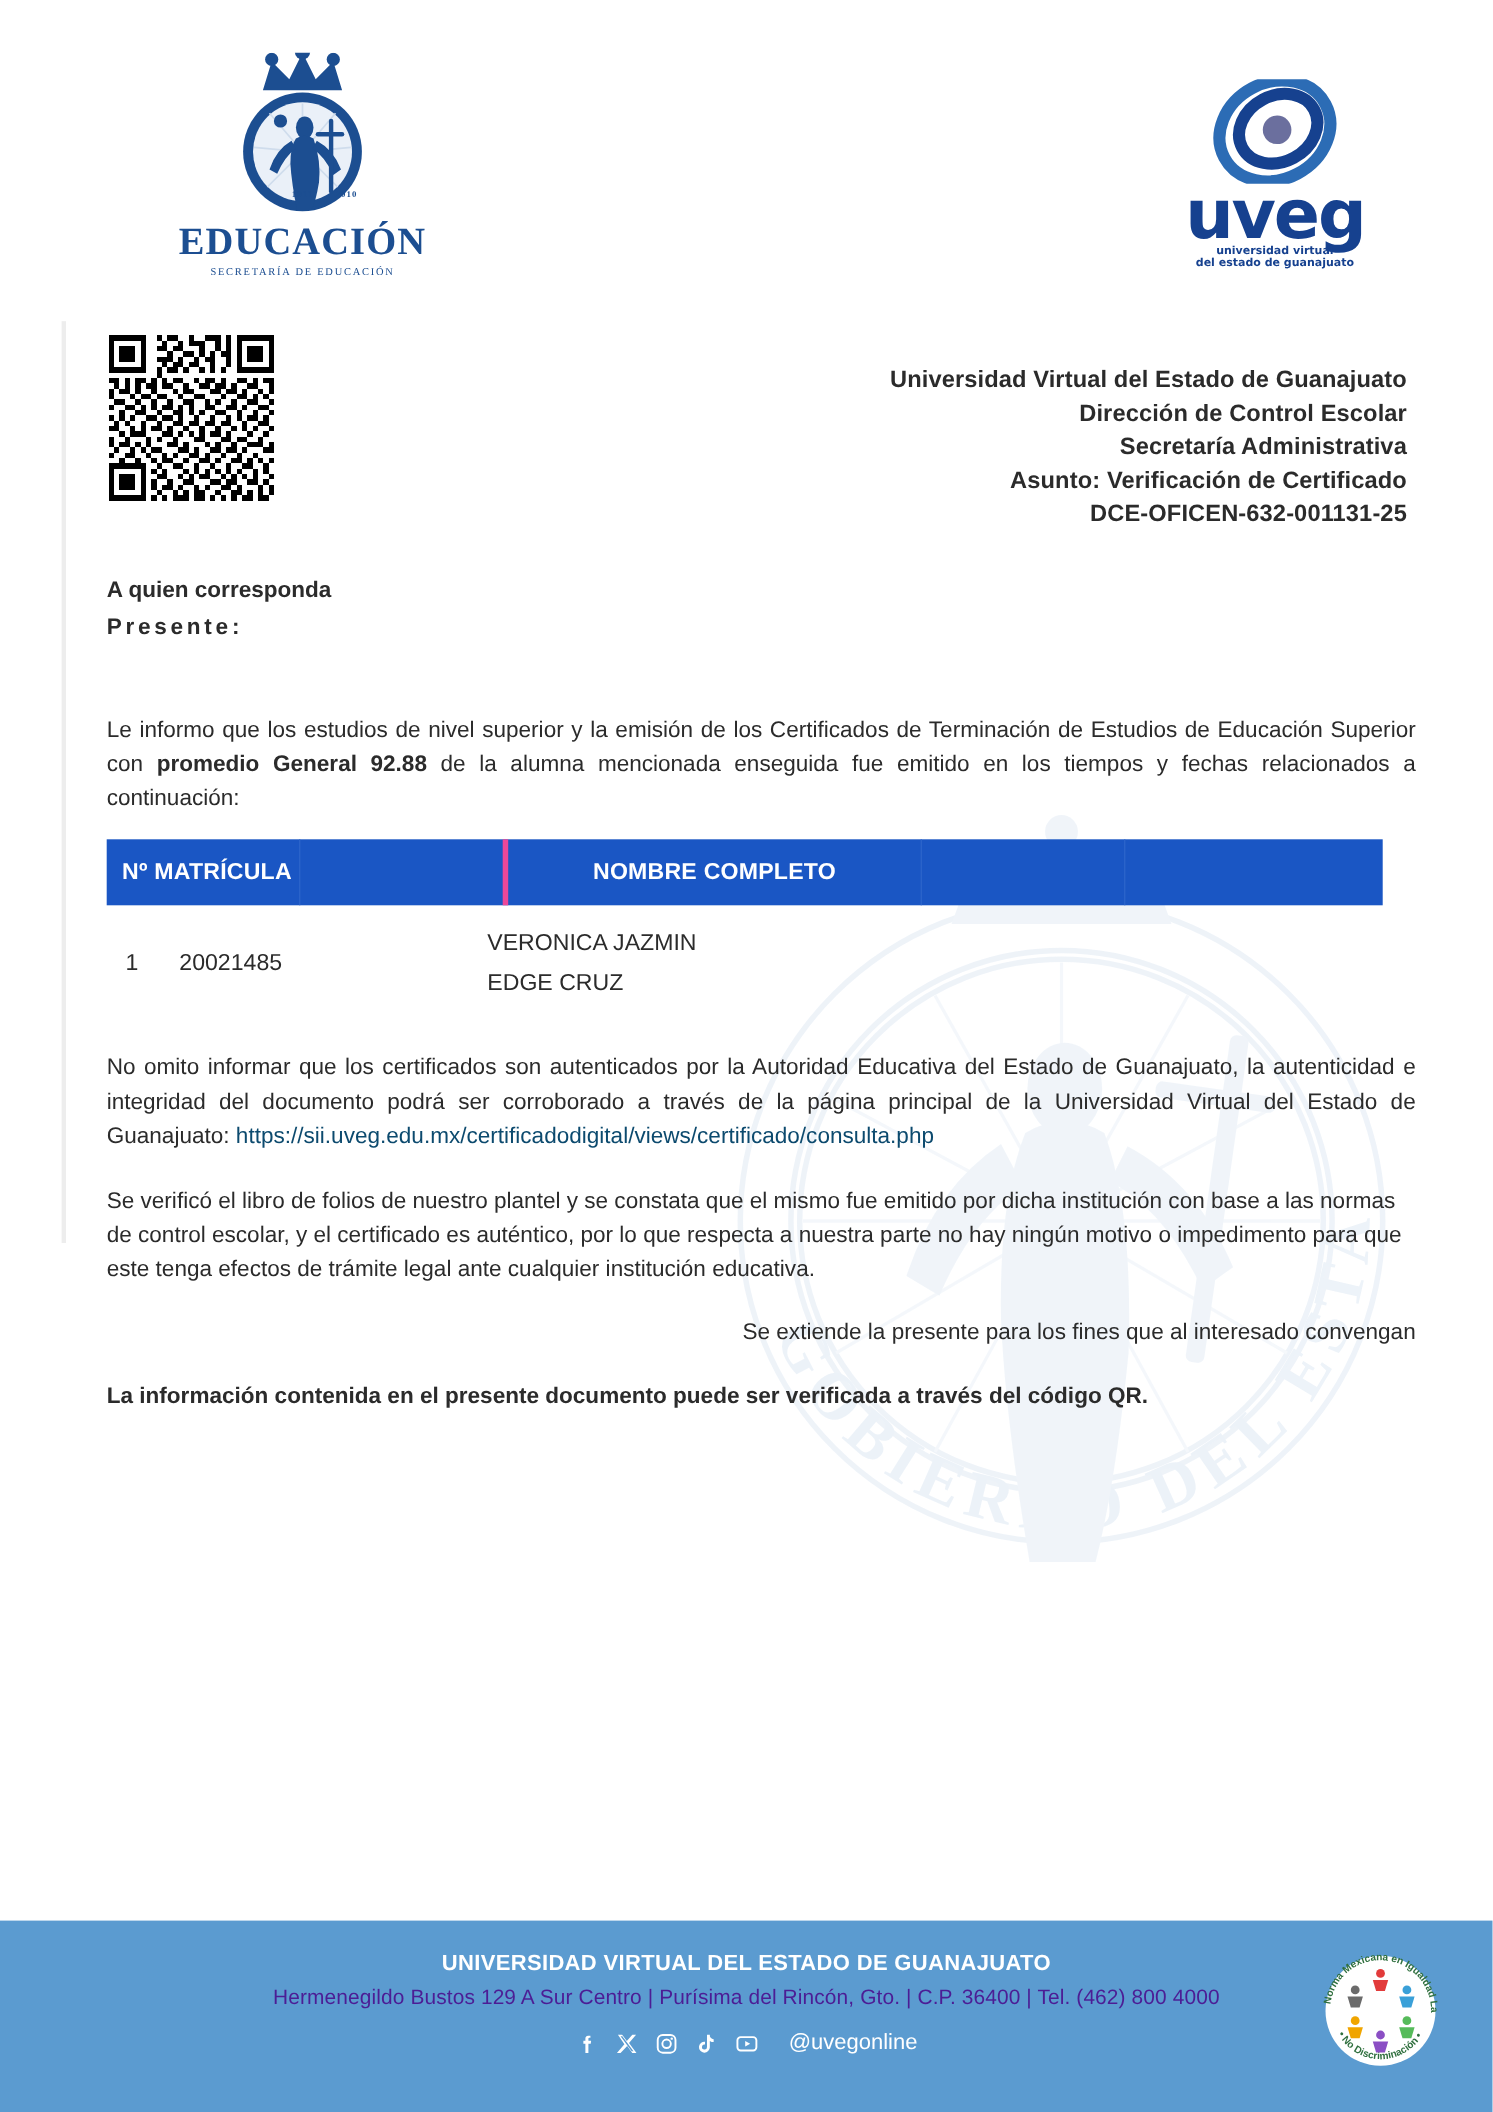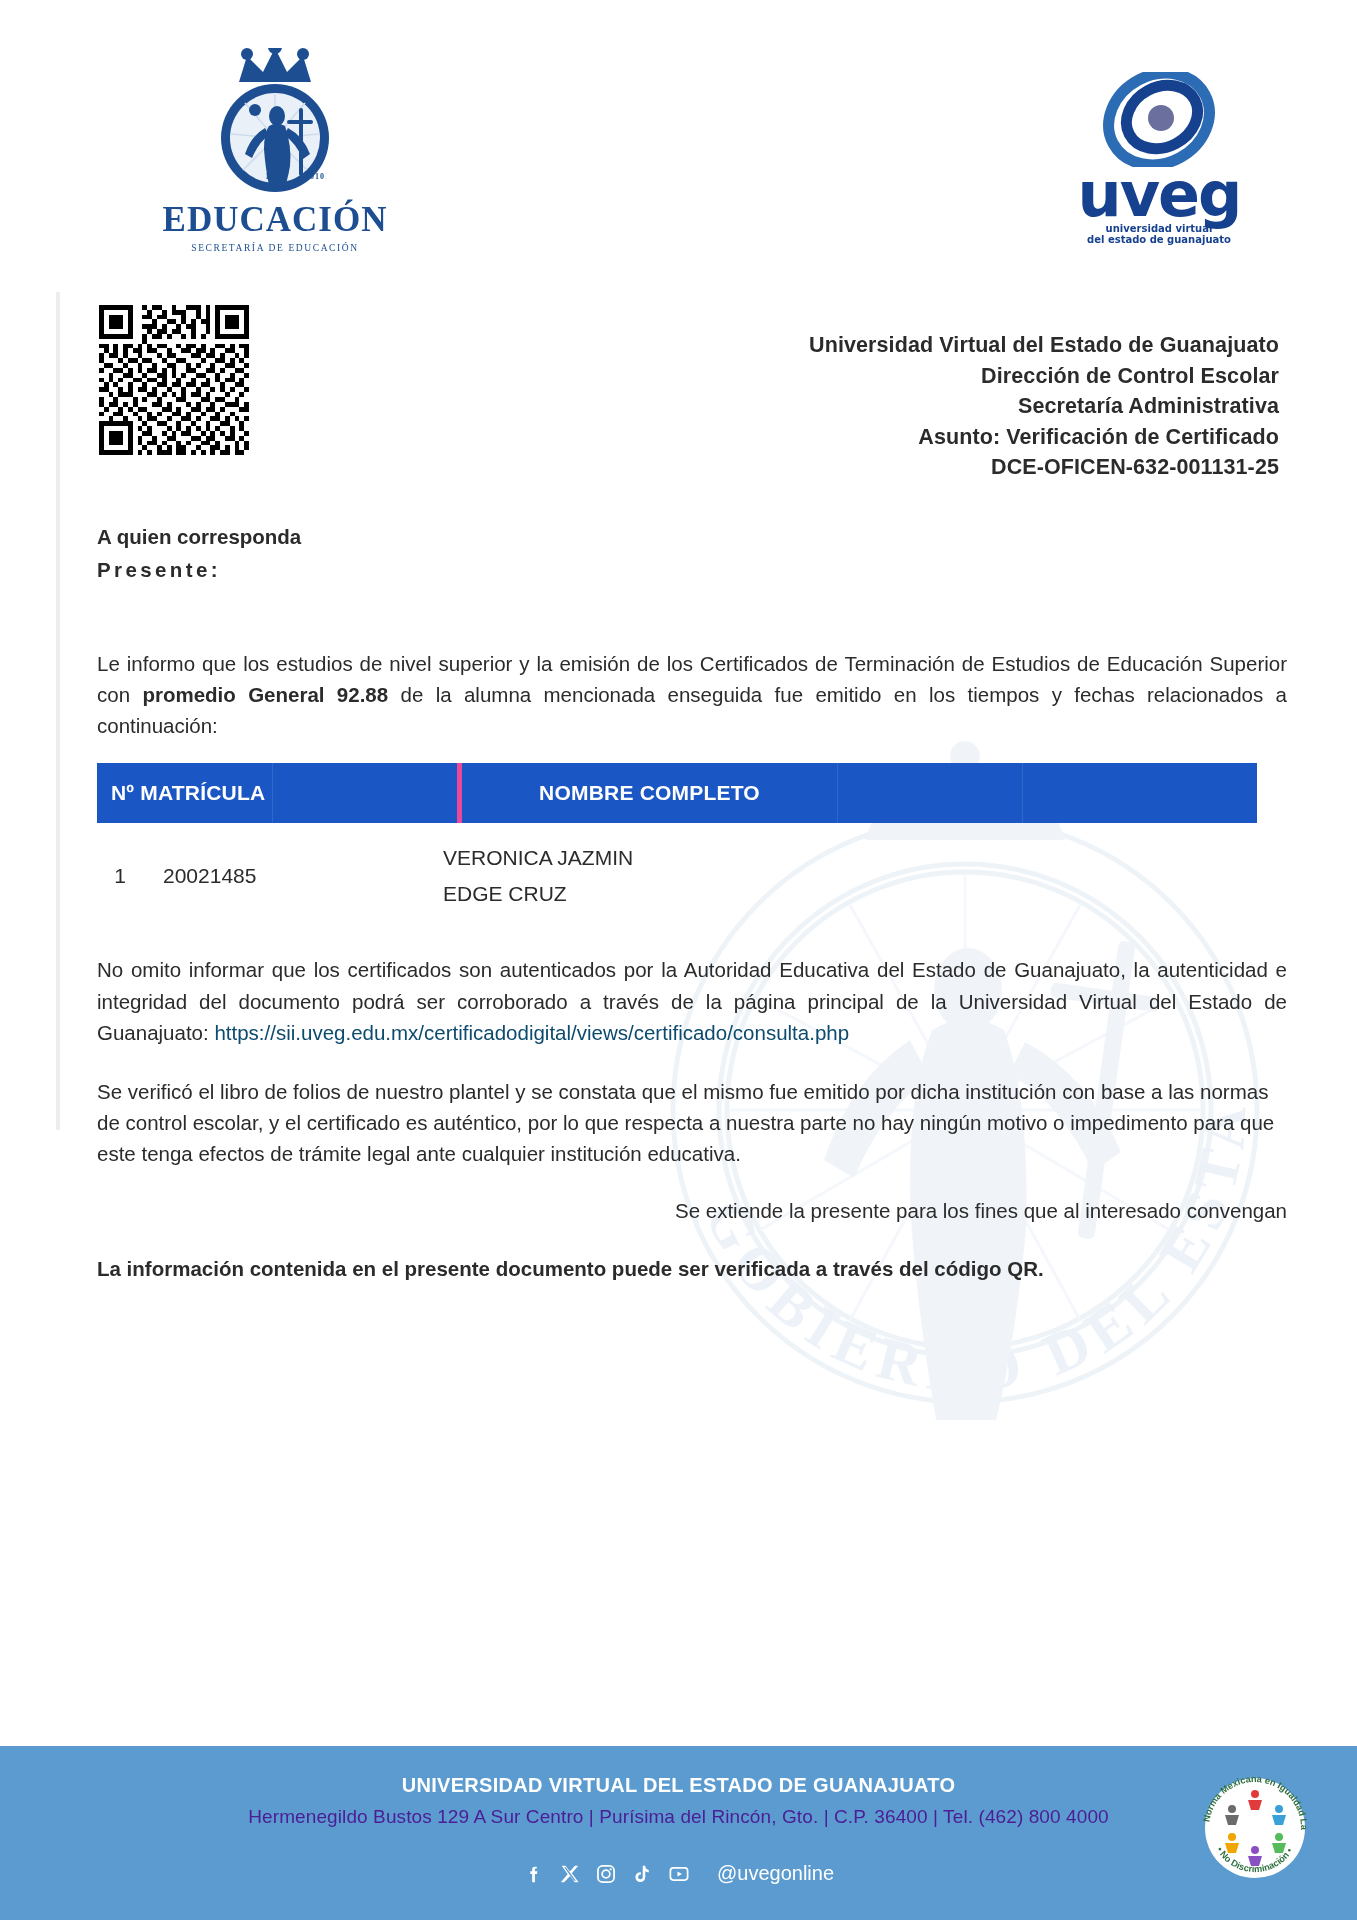--- a/index.html
+++ b/index.html
@@ -129,21 +129,21 @@
   .footer-title {
     text-align: center; color: #ffffff; font-weight: bold;
     font-size: 20px; letter-spacing: 0.3px; padding-top: 28px;
   }
   .footer-addr {
     text-align: center; color: #4c1d95; font-size: 19px;
     margin-top: 9px; letter-spacing: 0.1px;
   }
   .social-row {
     display: flex; justify-content: center; align-items: center;
-    gap: 14px; margin-top: 34px;
+    gap: 14px; margin-top: 18px;
   }
   .social-row svg { display: block; }
   .handle {
     color: #ffffff; font-size: 20px; margin-left: 12px;
   }
   .badge {
     position: absolute; right: 42px; top: 22px;
     width: 120px; height: 120px;
   }
 </style>

